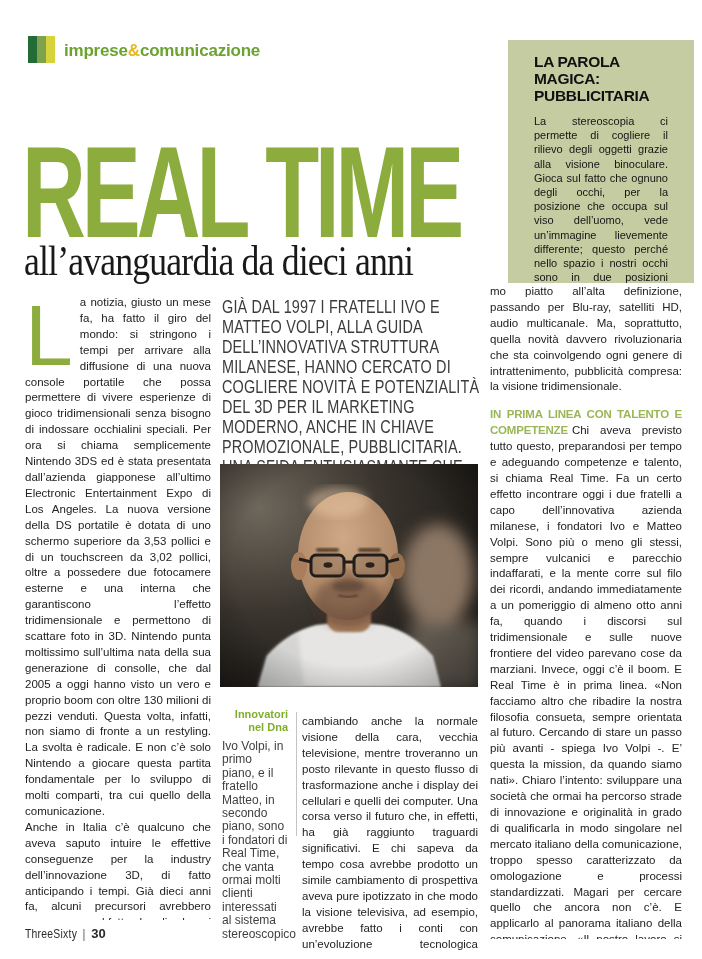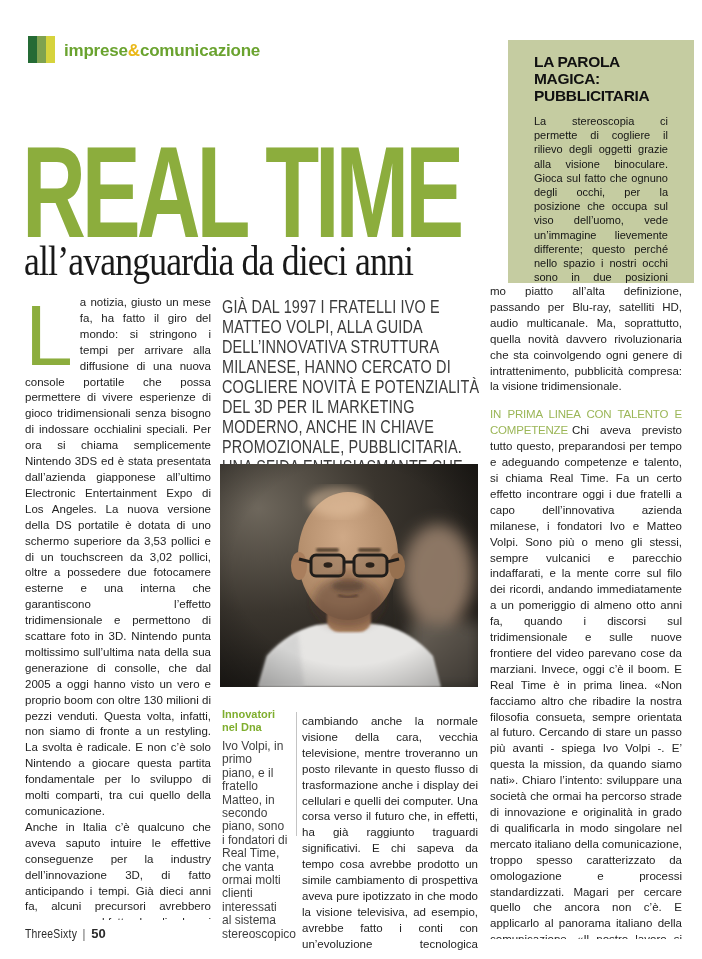--- a/index.html
+++ b/index.html
@@ -35,26 +35,26 @@
     font-size:18.5px; line-height:20px; color:#3c3c3c; letter-spacing:0.2px; }
   
   .col { position:absolute; font-size:11.5px; line-height:15.9px; text-align:justify; color:#222; }
   #col-left { left:25px; top:295px; width:186px; height:625px; overflow:hidden; }
   #col-mid  { left:302px; top:714px; width:176px; height:238px; overflow:hidden; }
   #col-right{ left:490px; top:284px; width:192px; height:655px; overflow:hidden; }
   .col p + p { margin-top:0; }
   #col-right p.spaced { margin-top:12px; }
   .dropcap { float:left; color:#8cad3d; font-size:86px; line-height:72px;
     margin:4px 7px 0 0; font-weight:normal; }
-  .inline-subhead { color:#9bb657; font-weight:normal; margin-right:4px; letter-spacing:-0.2px; }
+  .inline-subhead { color:#9bb657; font-weight:bold; margin-right:4px; letter-spacing:-0.2px; }
   
   #portrait { position:absolute; left:220px; top:464px; width:258px; height:223px; }
   
   #caption { position:absolute; left:222px; top:708px; width:66px; }
-  #caption .cap-title { color:#7fae2e; font-weight:bold; font-size:11px; line-height:13px; }
+  #caption .cap-title { color:#7fae2e; font-weight:bold; font-size:11px; line-height:13px;text-align:right; }
   #caption .cap-body { margin-top:6px; font-size:12px; line-height:13.4px; color:#3f3f3f; }
   #caption-divider { position:absolute; left:296px; top:712px; width:1px; height:124px; background:#c4c4c4; }
   
   #footer { position:absolute; left:25px; top:926px; font-size:13px; color:#2a2a2a; white-space:nowrap; }
   #footer .brand { display:inline-block; transform:scaleX(0.8); transform-origin:0 50%; letter-spacing:0.3px; }
   #footer .sep { color:#777; margin:0 2px 0 -8px; font-weight:300; }
   #footer .pg { font-weight:bold; }
 </style>
 </head>
 <body>
@@ -154,16 +154,16 @@
     <p>cambiando anche la normale visione della cara, vecchia televisione, mentre troveranno un posto rilevante in questo flusso di trasformazione anche i display dei cellulari e quelli dei computer. Una corsa verso il futuro che, in effetti, ha già raggiunto traguardi significativi. E chi sapeva da tempo cosa avrebbe prodotto un simile cambiamento di prospettiva aveva pure ipotizzato in che modo la visione televisiva, ad esempio, avrebbe fatto i conti con un’evoluzione tecnologica inarrestabile. Una vera e propria girandola di novità, capace di produrre nel giro di pochi anni una serie di risultati stravolgenti, dai televisori a scher-</p>
   </div>
 
   <div id="col-right" class="col">
     <p>mo piatto all’alta definizione, passando per Blu-ray, satelliti HD, audio multicanale. Ma, soprattutto, quella novità davvero rivoluzionaria che sta coinvolgendo ogni genere di intrattenimento, pubblicità compresa: la visione tridimensionale.</p>
     <p class="spaced"><span class="inline-subhead">IN PRIMA LINEA CON TALENTO E COMPETENZE</span><span>Chi aveva previsto tutto questo, preparandosi per tempo e adeguando competenze e talento, si chiama Real Time. Fa un certo effetto incontrare oggi i due fratelli a capo dell’innovativa azienda milanese, i fondatori Ivo e Matteo Volpi. Sono più o meno gli stessi, sempre vulcanici e parecchio indaffarati, e la mente corre sul filo dei ricordi, andando immediatamente a un pomeriggio di almeno otto anni fa, quando i discorsi sul tridimensionale e sulle nuove frontiere del video parevano cose da marziani. Invece, oggi c’è il boom. E Real Time è in prima linea. «Non facciamo altro che ribadire la nostra filosofia consueta, sempre orientata al futuro. Cercando di stare un passo più avanti - spiega Ivo Volpi -. E’ questa la mission, da quando siamo nati». Chiaro l’intento: sviluppare una società che ormai ha percorso strade di innovazione e originalità in grado di qualificarla in modo singolare nel mercato italiano della comunicazione, troppo spesso caratterizzato da omologazione e processi standardizzati. Magari per cercare quello che ancora non c’è. E applicarlo al panorama italiano della comunicazione. «Il nostro lavoro si indirizza là dove spicca la volontà di innovare. E oggi questo avviene principalmente nell’ambito del 3D», aggiunge Ivo Volpi.</span></p>
 
   </div>
 
   <div id="footer">
-    <span class="brand">ThreeSixty</span><span class="sep">|</span> <span class="pg">50</span>
+    <span class="brand">ThreeSixty</span><span class="sep">|</span> <span class="pg">30</span>
   </div>
 
 </div>
 
 </body></html>

